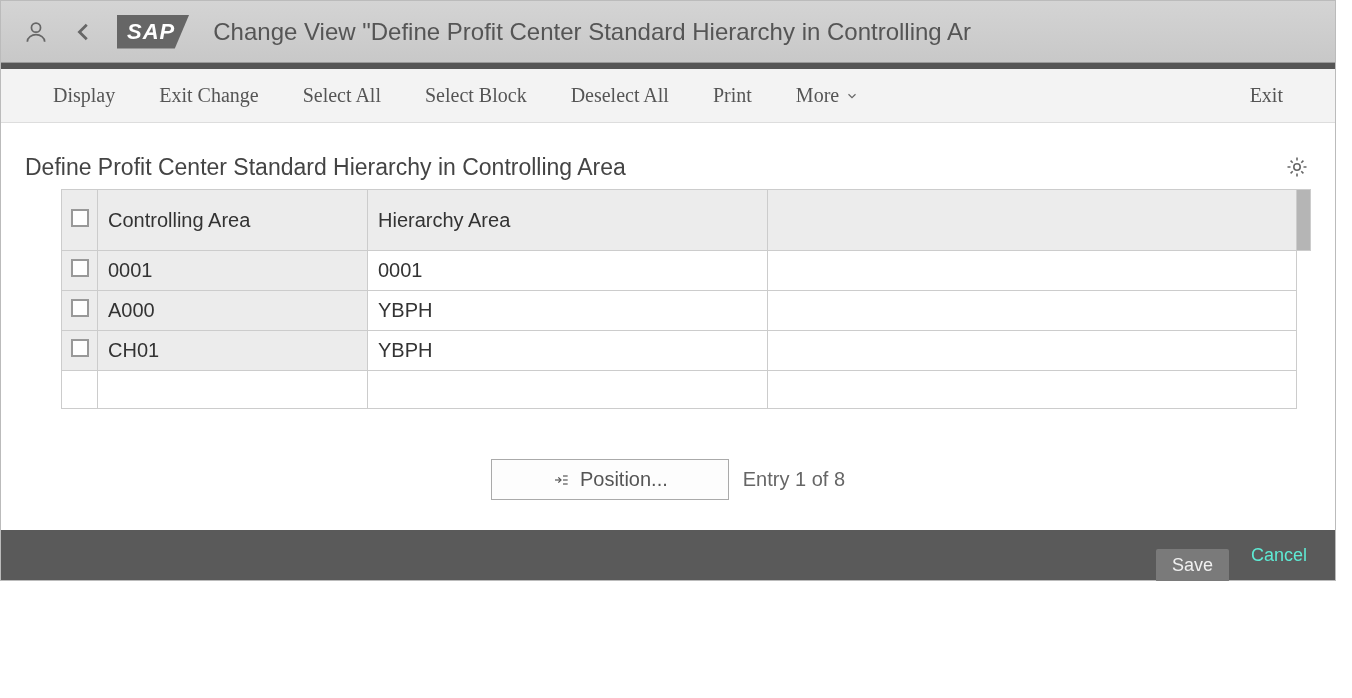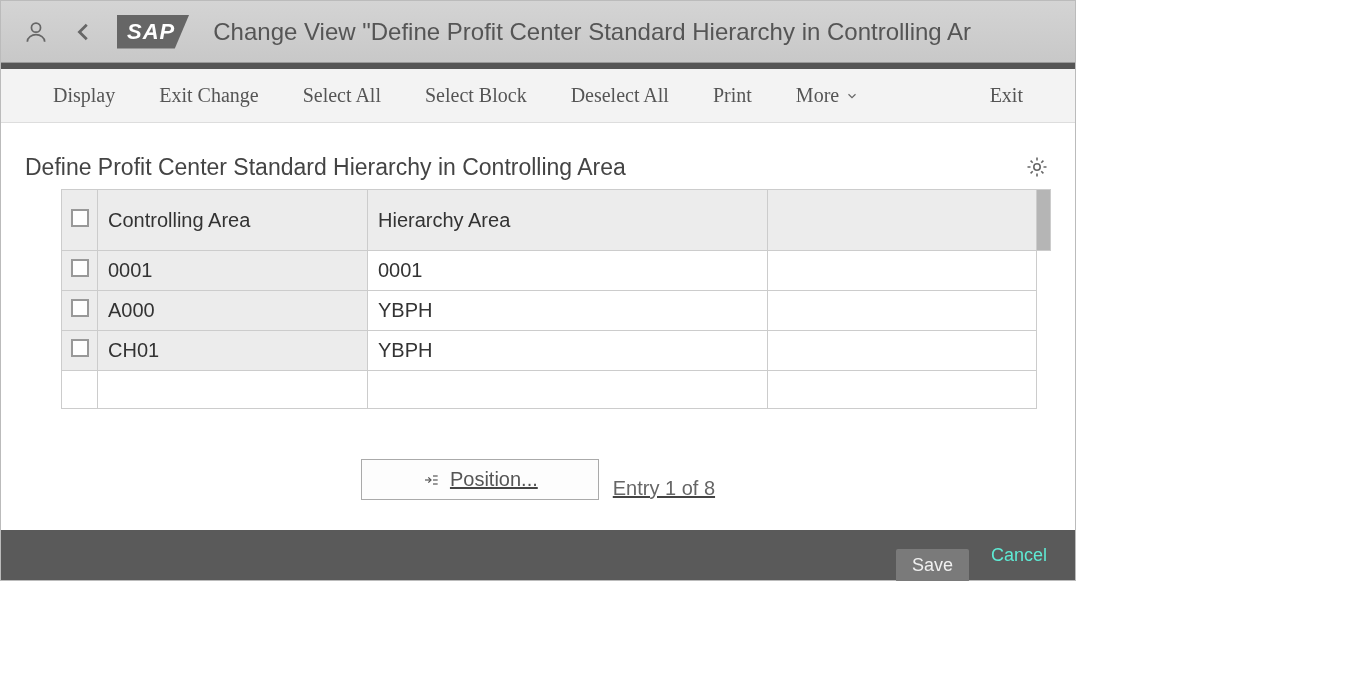--- a/index.html
+++ b/index.html
@@ -3,21 +3,21 @@
 <meta charset="utf-8">
 <style>
   * { box-sizing: border-box; }
   body {
     margin: 0;
     font-family: Arial, Helvetica, sans-serif;
     background: #ffffff;
     color: #444;
   }
   .window {
-    width: 1076px;
+    width: 1336px;
     border: 1px solid #bbb;
     background: #fff;
   }
   .titlebar {
     height: 62px;
     background: linear-gradient(#d4d4d4, #c8c8c8);
     border-bottom: 1px solid #999;
     display: flex;
     align-items: center;
     padding: 0 20px;
@@ -131,25 +131,24 @@
   .scroll-col {
     width: 14px;
     background: #e8e8e8;
     padding:0;
   }
   .scroll-thumb {
     background:#b5b5b5; height:60px; width:100%;
   }
   .under-table {
     display:flex;
-    align-items:flex-end;
+    align-items:center;
     justify-content:center;
     gap: 14px;
     margin: 50px 0 20px 0;
-    text-decoration: underline;
   }
   .position-btn {
     border: 1px solid #aaa;
     background: #fdfdfd;
     font-size: 20px;
     color: #555;
     padding: 8px 60px;
     cursor: pointer;
     display:flex; align-items:center; gap:10px;
   }

